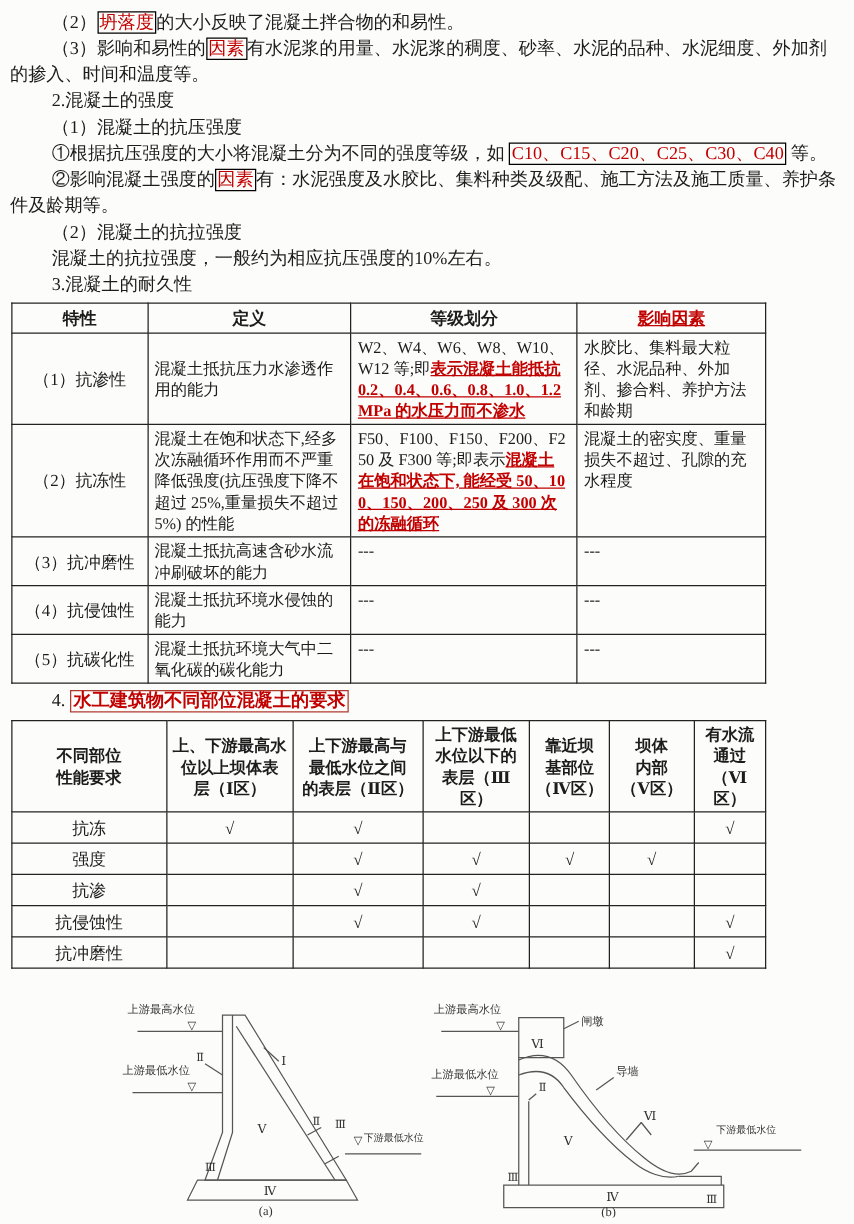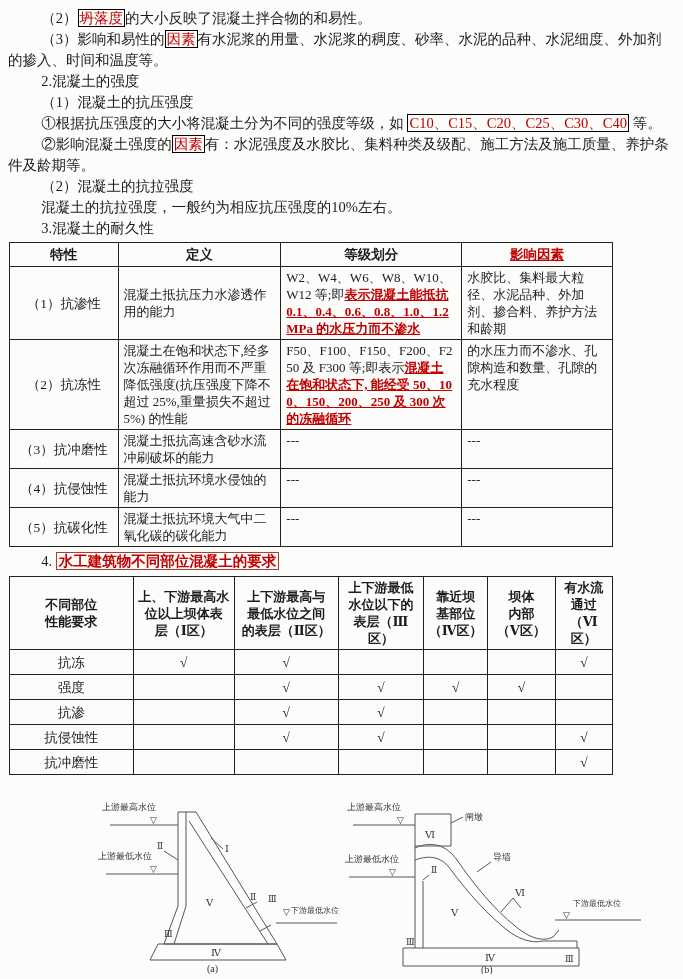--- a/index.html
+++ b/index.html
@@ -73,28 +73,28 @@
           <th>特性</th>
           <th>定义</th>
           <th>等级划分</th>
           <th class="hred">影响因素</th>
         </tr>
       </thead>
     <tbody id="t1body">
         <tr>
           <td class="c0"><span class="seg-n">（1）抗渗性</span></td>
           <td class="c1"><span class="seg-n">混凝土抵抗压力水渗透作用的能力</span></td>
-          <td class="c2"><span class="seg-n">W2、W4、W6、W8、W10、W12 等;即</span><span class="seg-ru">表示混凝土能抵抗 0.1、0.4、0.6、0.8、1.0、1.2MPa 的水压力而不渗水</span></td>
+          <td class="c2"><span class="seg-n">W2、W4、W6、W8、W10、W12 等;即</span><span class="seg-ru">表示混凝土能抵抗 0.2、0.4、0.6、0.8、1.0、1.2MPa 的水压力而不渗水</span></td>
           <td class="c3"><span class="seg-n">水胶比、集料最大粒径、水泥品种、外加剂、掺合料、养护方法和龄期</span></td>
         </tr>
         <tr>
           <td class="c0"><span class="seg-n">（2）抗冻性</span></td>
           <td class="c1"><span class="seg-n">混凝土在饱和状态下,经多次冻融循环作用而不严重降低强度(抗压强度下降不超过 25%,重量损失不超过 5%) 的性能</span></td>
           <td class="c2"><span class="seg-n">F50、F100、F150、F200、F250 及 F300 等;即表示</span><span class="seg-ru">混凝土在饱和状态下, 能经受 50、100、150、200、250 及 300 次的冻融循环</span></td>
-          <td class="c3"><span class="seg-n">的水压力而不渗水、孔隙构造和数量、孔隙的充水程度</span></td>
+          <td class="c3"><span class="seg-n">混凝土的密实度、重量损失不超过、孔隙的充水程度</span></td>
         </tr>
         <tr>
           <td class="c0"><span class="seg-n">（3）抗冲磨性</span></td>
           <td class="c1"><span class="seg-n">混凝土抵抗高速含砂水流冲刷破坏的能力</span></td>
           <td class="c2"><span class="seg-n">---</span></td>
           <td class="c3"><span class="seg-n">---</span></td>
         </tr>
         <tr>
           <td class="c0"><span class="seg-n">（4）抗侵蚀性</span></td>
           <td class="c1"><span class="seg-n">混凝土抵抗环境水侵蚀的能力</span></td>

